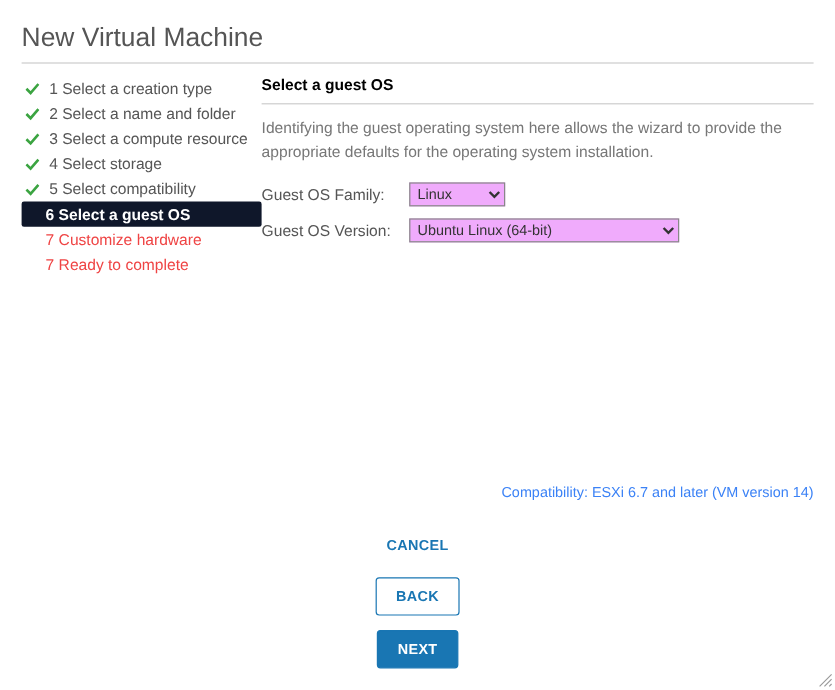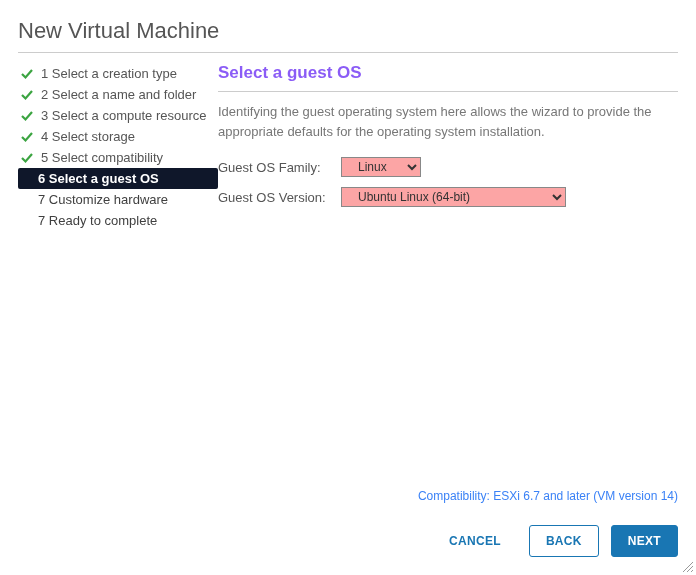--- a/index.html
+++ b/index.html
@@ -49,30 +49,30 @@
   }
   .step.done .chk svg { stroke: #3ba441; }
   .step.active {
     background: #0f172a;
     color: #fff;
     font-weight: 600;
     border-radius: 2px;
     padding-left: 20px;
   }
   .step.future {
-    color: #404040;
+    color: #ef4444;
   }
   .step.future { padding-left: 20px; }
   .content {
     flex: 1;
   }
   .sect-title {
     font-weight: 600;
-    font-size: 17px;
-    color: #8b5cf6;
+    font-size: 13px;
+    color: #000000;
   }
   .sect-sub {
     color: #666;
     font-size: 13px;
     margin-top: 2px;
   }
   .sect-hr {
     border: none;
     border-top: 1px solid #ccc;
     margin: 8px 0 10px;
@@ -87,44 +87,45 @@
     display: flex;
     align-items: center;
     gap: 8px;
     margin-bottom: 10px;
     font-size: 13px;
     color: #555;
   }
   .field-row label { width: 115px; }
   select {
     font-size: 12px;
-    padding: 1px 12px;
+    padding: 1px 2px;
     color: #333;
     border: 1px solid #888;
-    background: #fca5a5;
+    background: #f0abfc;
   }
   select.family { width: 80px; }
   select.version { width: 225px; }
   .footer {
     position: absolute;
     bottom: 18px;
     right: 18px;
     left: 18px;
   }
   .compat {
     text-align: right;
     color: #3b82f6;
     font-size: 12px;
     margin-bottom: 22px;
   }
   .buttons {
     display: flex;
     justify-content: flex-end;
     gap: 12px;
     align-items: center;
+    flex-direction: column;
   }
   .btn {
     font-size: 12px;
     font-weight: 600;
     padding: 8px 16px;
     border-radius: 3px;
     cursor: pointer;
     letter-spacing: 0.3px;
   }
   .btn-cancel {

